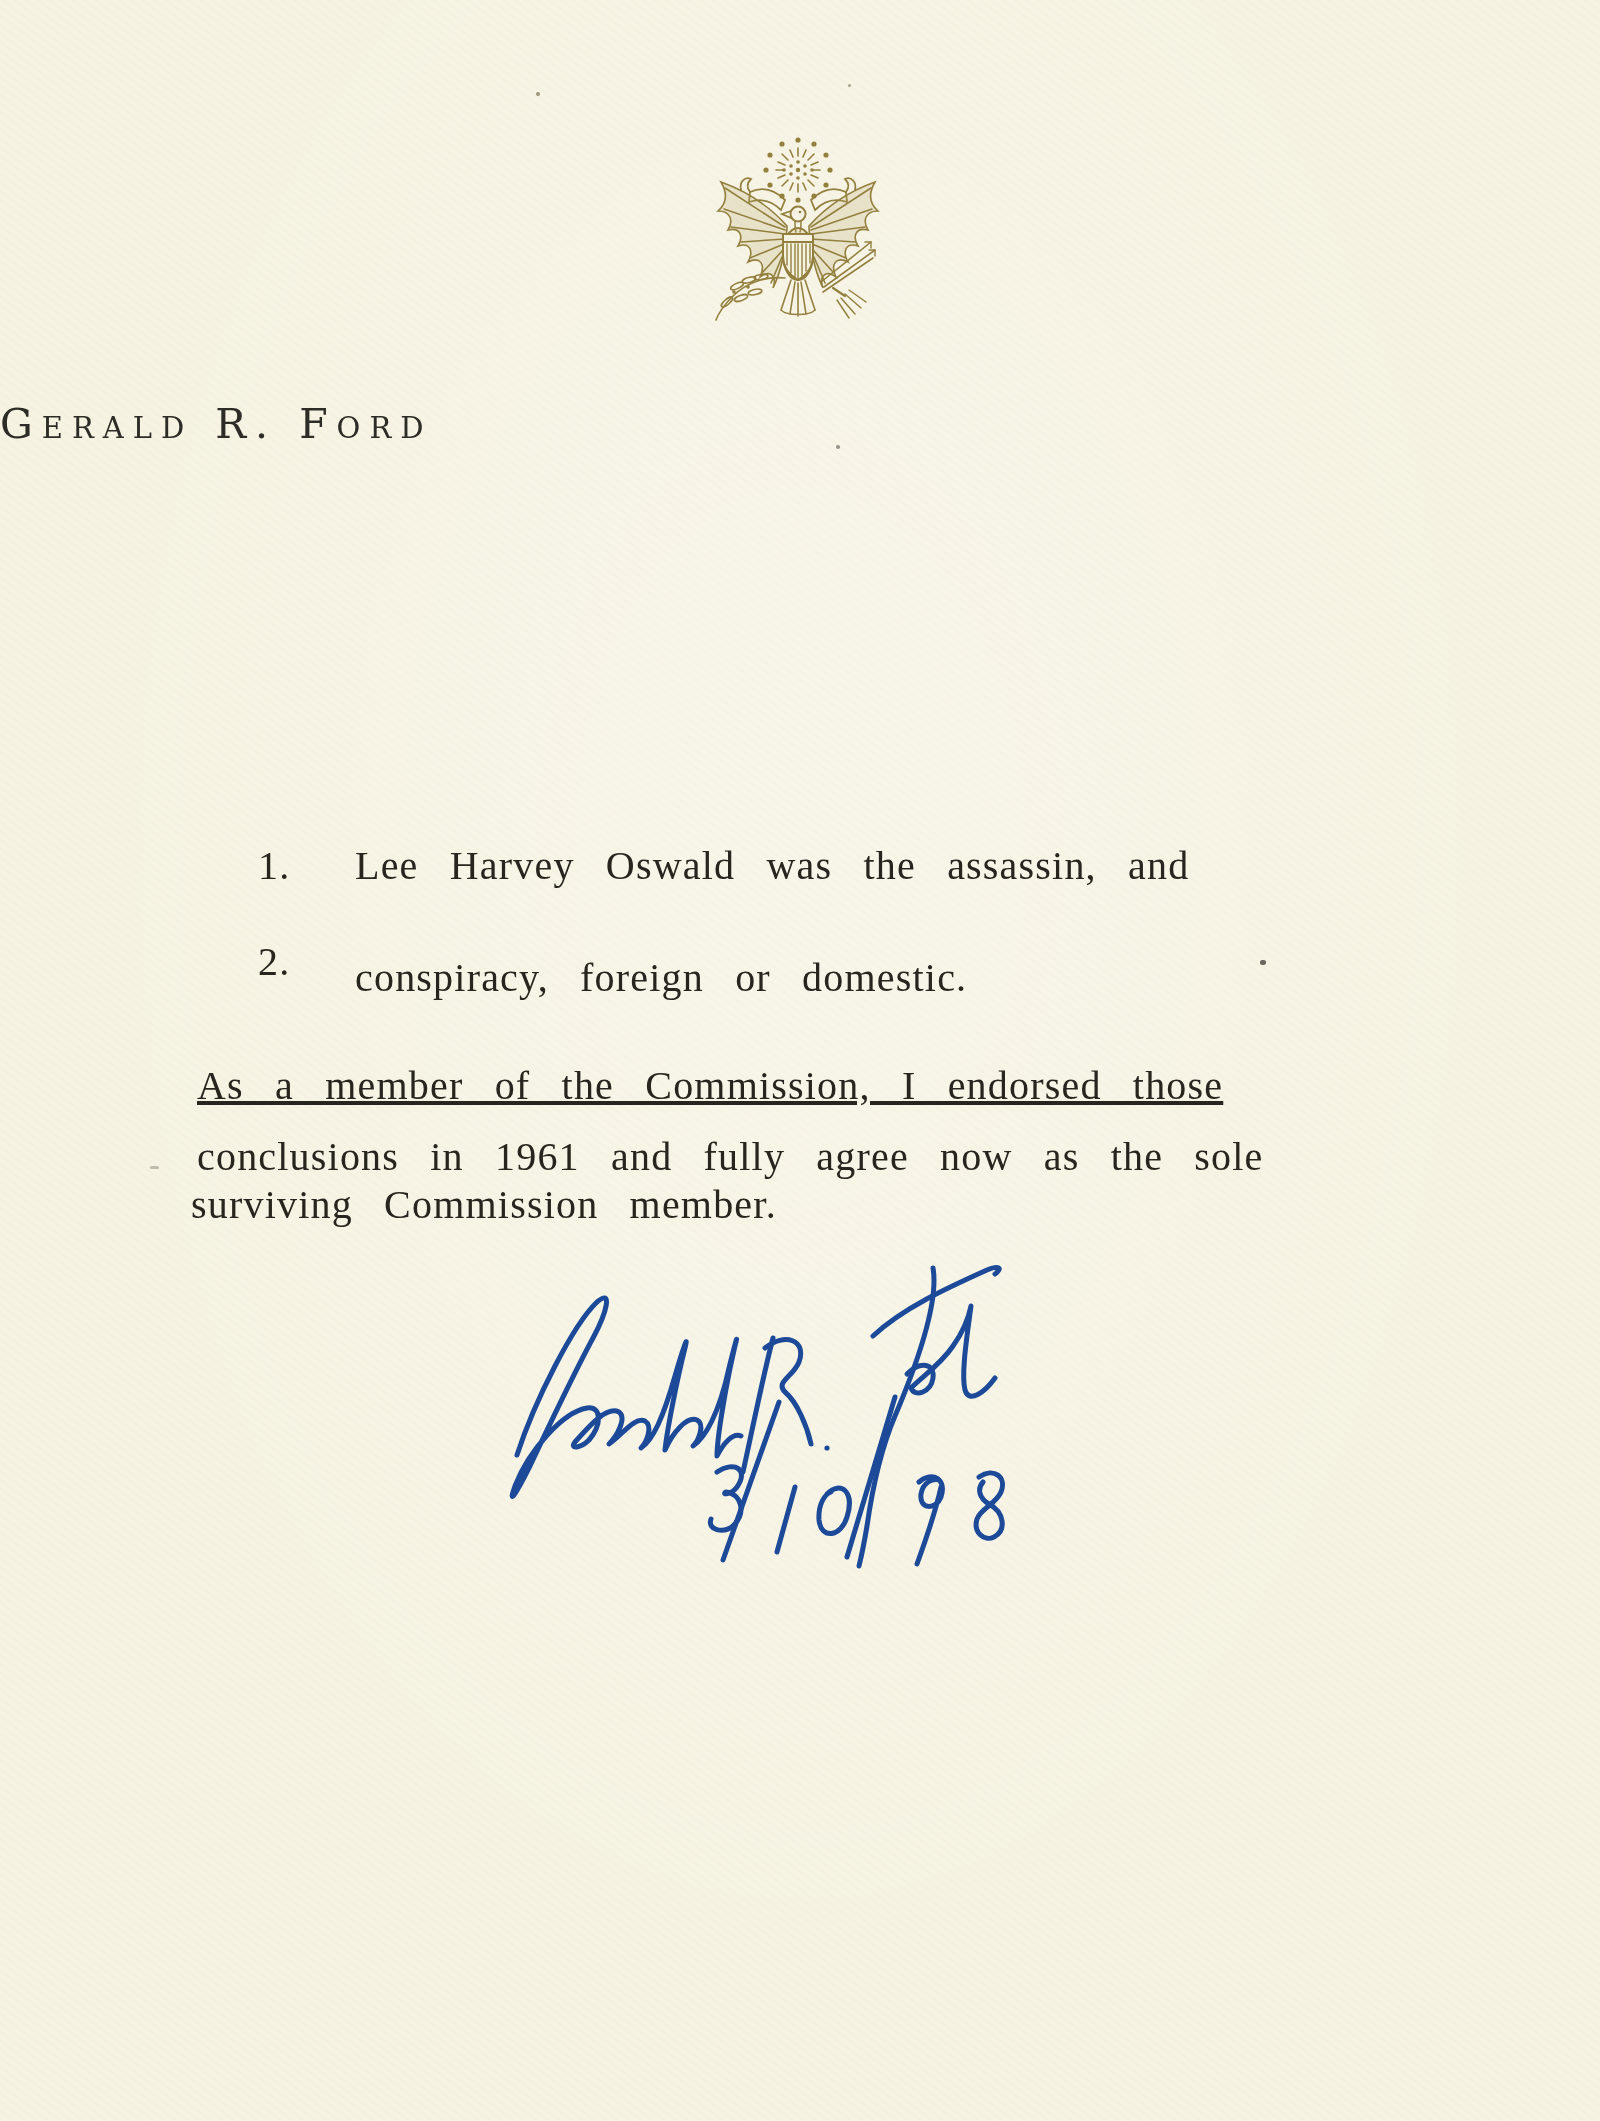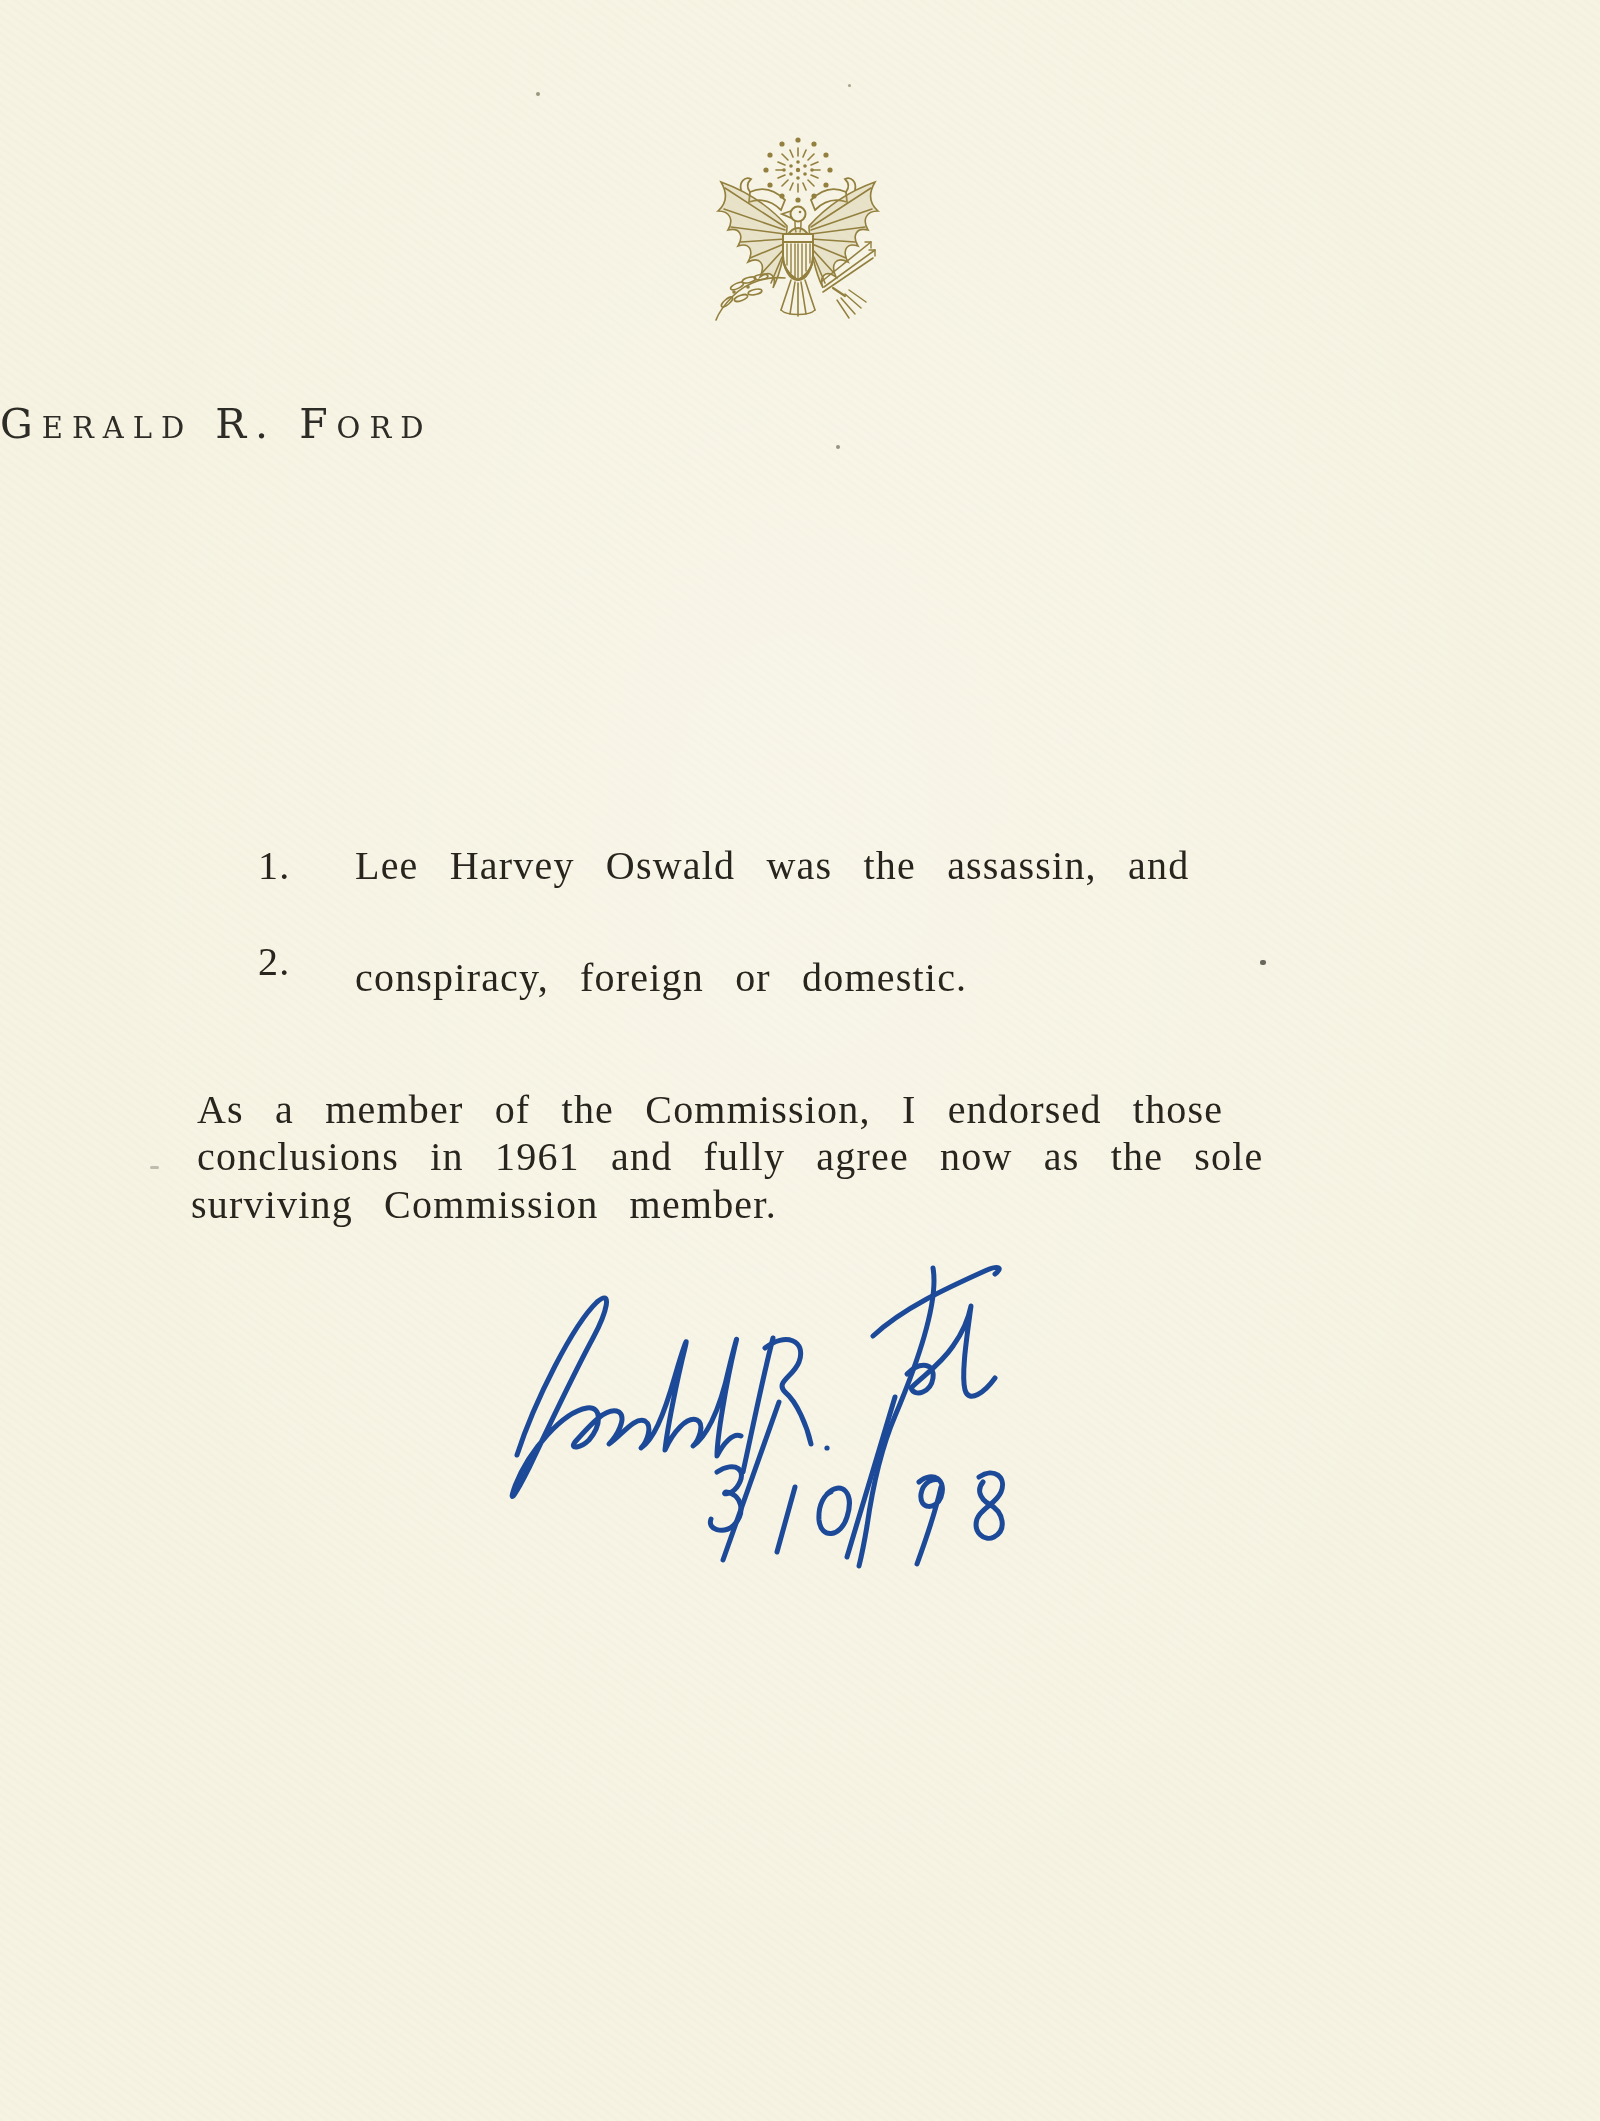--- a/index.html
+++ b/index.html
@@ -157,21 +157,21 @@
 
   <div class="name-head">Gerald R. Ford</div>
 
 
   <div class="typed" style="left:258px;top:846px;">1.</div>
   <div class="typed" style="left:355px;top:846px;">Lee Harvey Oswald was the assassin, and</div>
 
   <div class="typed" style="left:258px;top:942px;">2.</div>
   <div class="typed" style="left:355px;top:958px;">conspiracy, foreign or domestic.</div>
 
-  <div class="typed" style="left:197px;top:1090px;">As a member of the Commission, I endorsed those</div>
+  <div class="typed" style="left:197px;top:1066px;text-decoration:underline;">As a member of the Commission, I endorsed those</div>
   <div class="typed" style="left:197px;top:1137px;">conclusions in 1961 and fully agree now as the sole</div>
   <div class="typed" style="left:191px;top:1185px;">surviving Commission member.</div>
 
   <svg class="sig" viewBox="0 0 580 340" fill="none" stroke="#1c4a99" stroke-width="5" stroke-linecap="round" stroke-linejoin="round">
     <g role="img" aria-label="Gerald R. Ford">
       <path d="M62,215 C80,160 118,85 142,62 C158,48 152,72 138,98 C118,135 92,190 74,228 C62,252 52,268 60,246 C74,210 108,172 132,168 C148,166 146,186 134,200 C126,208 114,210 120,202 C136,184 152,166 164,172 C172,178 162,196 154,204 C166,196 180,176 190,181 C198,186 192,202 186,208 C198,200 208,178 220,136 C228,108 234,92 230,108 C222,140 212,190 210,210 C218,192 232,176 242,180 C250,184 244,200 238,206 C250,198 264,174 274,128 C280,104 284,90 280,106 C272,140 262,196 262,216 C268,204 278,192 286,196"></path>
       <path d="M318,98 C308,136 296,196 288,232"></path>
       <path d="M310,108 C330,92 352,100 344,122 C338,137 320,142 330,152 C342,162 352,186 356,204"></path>
       <circle cx="372" cy="208" r="2.6" fill="#1c4a99" stroke="none"></circle>
       <path d="M478,28 C484,62 462,124 440,176 C428,204 418,244 412,286 C409,304 406,318 404,326"></path>

